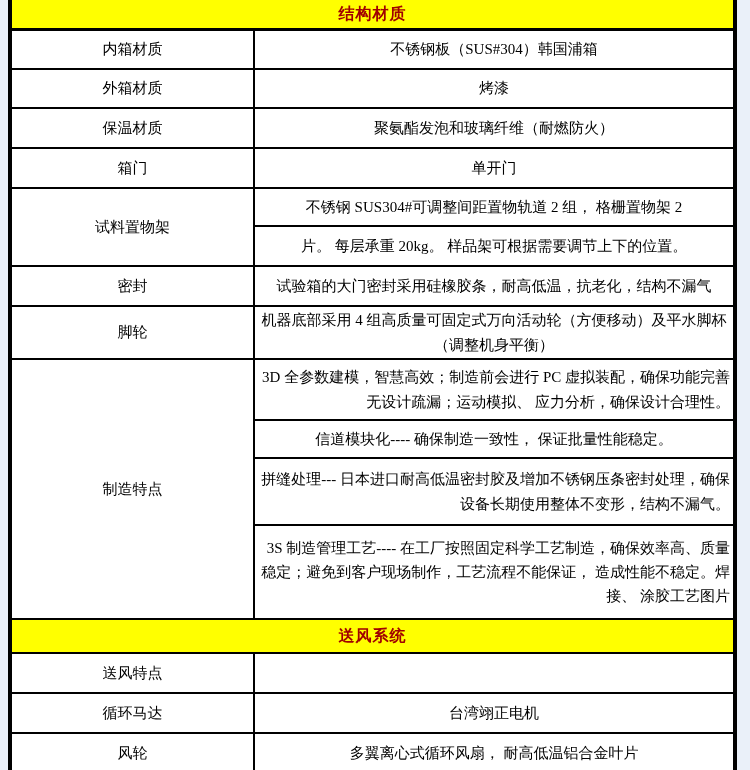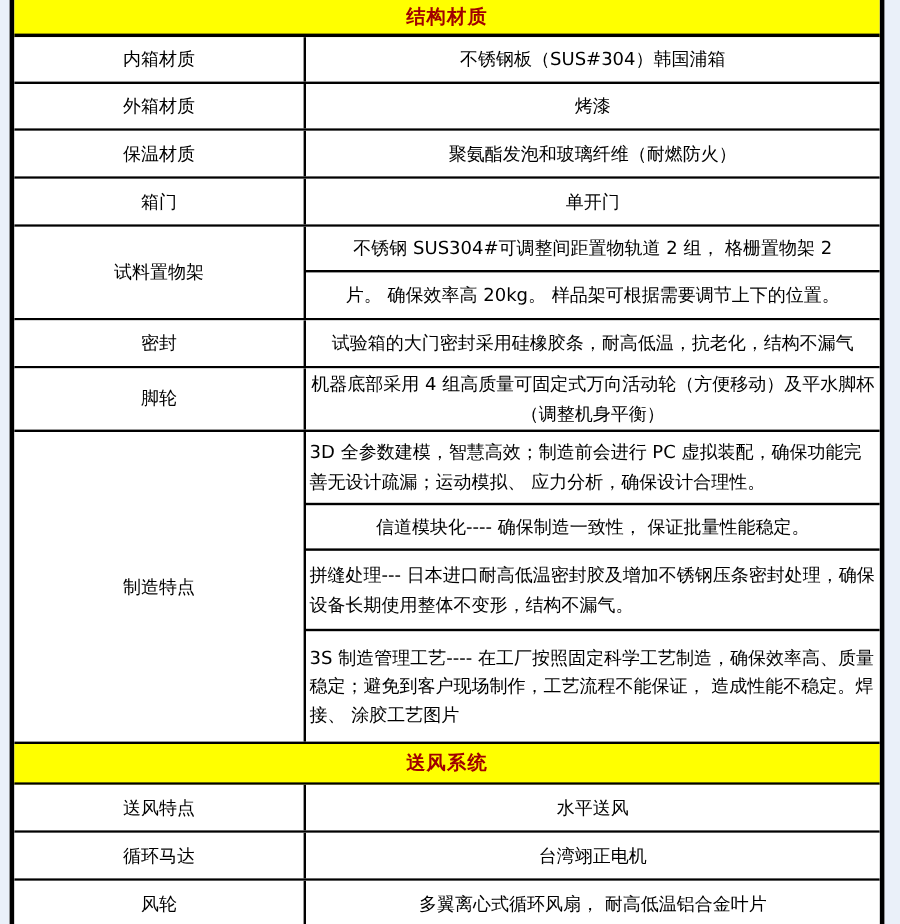--- a/index.html
+++ b/index.html
@@ -3,34 +3,34 @@
 <meta charset="utf-8">
 <style>
   :root{
     --yellow:#ffff00;
     --hdr-red:#a00000;
     --bg:#eaf0f9;
     --bd:#000000;
   }
   *{box-sizing:border-box;}
   body{margin:0;font-family:"DejaVu Sans",sans-serif;}
-  .page{position:relative;width:750px;height:770px;background:var(--bg);overflow:hidden;}
+  .page{position:relative;width:750px;height:770px;background:var(--bg);overflow:hidden;font-family:Liberation Serif, serif;}
   .spec-table{position:absolute;top:0;left:8px;width:729px;background:#ffffff;
     border-left:4px solid var(--bd);border-right:4px solid var(--bd);}
   .sec-header{background:var(--yellow);color:var(--hdr-red);font-weight:bold;font-size:16px;
     display:flex;align-items:center;justify-content:center;border-bottom:3px solid var(--bd);
     letter-spacing:1px;}
   .sec-header.thin{border-bottom-width:2px;}
   .row{display:flex;border-bottom:2px solid var(--bd);background:#fff;}
   .label{width:243px;border-right:2px solid var(--bd);display:flex;align-items:center;
     justify-content:center;font-size:15px;color:#000;text-align:left;flex:0 0 243px;}
   .content{flex:1;display:flex;align-items:center;justify-content:center;text-align:center;
     font-size:15px;line-height:1.62;color:#000;padding:0 3px;}
   .group-content{flex:1;display:flex;flex-direction:column;}
-  .sub{display:flex;align-items:center;justify-content:center;text-align:left;
+  .sub{display:flex;align-items:center;justify-content:center;text-align:right;
     font-size:15px;line-height:1.62;color:#000;border-bottom:2px solid var(--bd);padding:0 3px;}
   .sub:last-child{border-bottom:none;}
   .hh1{height:31px}
   .h37{height:39px}
   .h38{height:40px}
   .h51{height:53px}
   .g-a{height:61px}
   .g-b{height:38px}
   .g-c{height:67px}
   .g-d{height:92px}
@@ -62,21 +62,21 @@
 
     <div class="row h38">
       <div class="label">箱门</div>
       <div class="content">单开门</div>
     </div>
 
     <div class="row">
       <div class="label">试料置物架</div>
       <div class="group-content">
         <div class="sub g-b">不锈钢 SUS304#可调整间距置物轨道 2 组， 格栅置物架 2</div>
-        <div class="sub g-b">片。 确保效率高 20kg。 样品架可根据需要调节上下的位置。</div>
+        <div class="sub g-b">片。 每层承重 20kg。 样品架可根据需要调节上下的位置。</div>
       </div>
     </div>
 
     <div class="row h38">
       <div class="label">密封</div>
       <div class="content">试验箱的大门密封采用硅橡胶条，耐高低温，抗老化，结构不漏气</div>
     </div>
 
     <div class="row h51">
       <div class="label">脚轮</div>
@@ -90,21 +90,20 @@
         <div class="sub g-b">信道模块化---- 确保制造一致性， 保证批量性能稳定。</div>
         <div class="sub g-c">拼缝处理--- 日本进口耐高低温密封胶及增加不锈钢压条密封处理，确保设备长期使用整体不变形，结构不漏气。</div>
         <div class="sub g-d">3S 制造管理工艺---- 在工厂按照固定科学工艺制造，确保效率高、质量稳定；避免到客户现场制作，工艺流程不能保证， 造成性能不稳定。焊接、 涂胶工艺图片</div>
       </div>
     </div>
 
     <div class="sec-header thin hh2">送风系统</div>
 
     <div class="row h38">
       <div class="label">送风特点</div>
-      <div class="content">水平送风</div>
     </div>
 
     <div class="row h38">
       <div class="label">循环马达</div>
       <div class="content">台湾翊正电机</div>
     </div>
 
     <div class="row h38">
       <div class="label">风轮</div>
       <div class="content">多翼离心式循环风扇， 耐高低温铝合金叶片</div>

